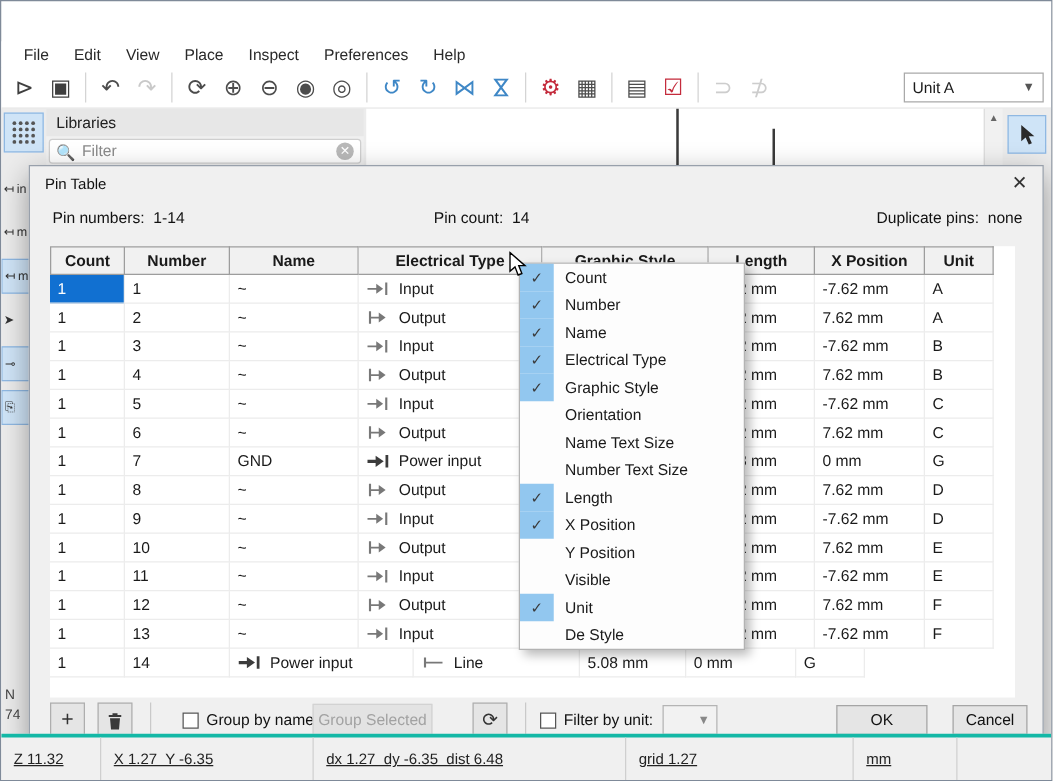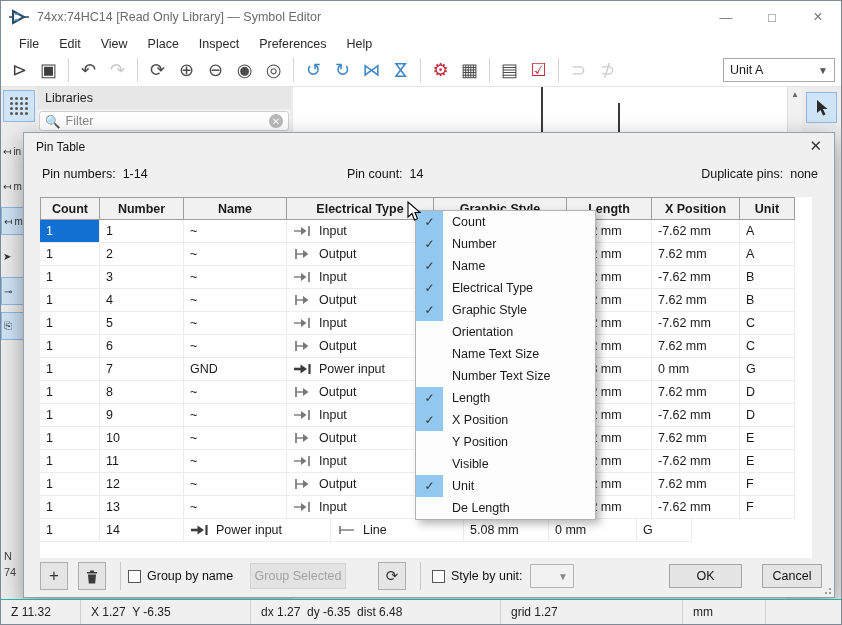--- a/index.html
+++ b/index.html
@@ -69,41 +69,28 @@
   .sq-btn{position:absolute;width:28px;height:28px;background:#e5e5e5;border:1px solid #aeaeae;display:flex;align-items:center;justify-content:center;font-size:17px;color:#333;}
   .ctl-sep{position:absolute;width:1px;height:28px;background:#c9c9c9;}
   .chk-row{position:absolute;display:flex;align-items:center;gap:6px;font-size:12.5px;color:#111;height:28px;}
   .chk-box{width:13px;height:13px;background:#fff;border:1px solid #555;}
   .dis-btn{position:absolute;height:26px;background:#e3e3e3;border:1px solid #d2d2d2;color:#a2a2a2;font-size:12.5px;display:flex;align-items:center;justify-content:center;top:1px;}
   .mini-select{position:absolute;width:44px;height:24px;top:2px;background:#f2f2f2;border:1px solid #b4b4b4;display:flex;align-items:center;justify-content:flex-end;padding-right:5px;color:#888;font-size:10px;}
   .push-btn{position:absolute;height:24px;top:2px;background:#e5e5e5;border:1px solid #a5a5a5;font-size:12.5px;color:#111;display:flex;align-items:center;justify-content:center;}
   .grip{position:absolute;right:3px;bottom:3px;width:10px;height:10px;}
   .grip i{position:absolute;width:2px;height:2px;background:#9a9a9a;}
   
-  .statusbar{position:absolute;left:0;bottom:0;right:0;height:25px;background:#f0f0f0;border-top:1px solid #14b8a6;display:flex;align-items:center;font-size:12px;color:#222;}
+  .statusbar{position:absolute;left:0;bottom:0;right:0;height:37px;background:#f0f0f0;border-top:3px solid #14b8a6;display:flex;align-items:center;font-size:12px;color:#222;text-decoration:underline;}
   .sb-cell{height:100%;display:flex;align-items:center;padding-left:10px;border-right:1px solid #cfcfcf;white-space:pre;}
 </style>
 </head>
 <body>
 
 <div class="window">
 
-  <div class="titlebar">
-    <svg class="app-icon" viewBox="0 0 20 16">
-      <path d="M4 2 L15 8 L4 14 Z" fill="none" stroke="#2b4b66" stroke-width="2"></path>
-      <path d="M0 8 h4 M15 8 h5" stroke="#2b4b66" stroke-width="1.6"></path>
-      <path d="M5.5 5 h4 M5.5 11 h4" stroke="#3e87c6" stroke-width="1.4"></path>
-    </svg>
-    <span class="title-text">74xx:74HC14 [Read Only Library] — Symbol Editor</span>
-    <div class="win-controls">
-      <div class="win-btn">—</div>
-      <div class="win-btn">□</div>
-      <div class="win-btn" style="font-size:16px;">×</div>
-    </div>
-  </div>
 
   <div class="menubar" id="menubar">
       <div class="menu-item">File</div>
       <div class="menu-item">Edit</div>
       <div class="menu-item">View</div>
       <div class="menu-item">Place</div>
       <div class="menu-item">Inspect</div>
       <div class="menu-item">Preferences</div>
       <div class="menu-item">Help</div>
     </div>
@@ -654,46 +641,46 @@
           <div class="popup-item">
             <div class="popup-check"></div>
             <div class="popup-label">Visible</div>
           </div>
           <div class="popup-item">
             <div class="popup-check on">✓</div>
             <div class="popup-label">Unit</div>
           </div>
           <div class="popup-item">
             <div class="popup-check"></div>
-            <div class="popup-label">De Length</div>
+            <div class="popup-label">De Style</div>
           </div>
         </div>
 
       <svg class="cursor" width="17" height="22" viewBox="0 0 17 22">
         <path d="M2 1 L2 16 L6 12.5 L8.5 19 L11.5 17.8 L9 11.5 L14 11.5 Z" fill="#fff" stroke="#000" stroke-width="1.1"></path>
       </svg>
 
       <div class="dlg-controls">
         <div class="sq-btn" style="left:16px;">+</div>
         <div class="sq-btn" style="left:54px;">
           <svg width="14" height="16" viewBox="0 0 14 16">
             <path d="M2 4 h10 v1.5 h-10 Z M3 6.5 h8 l-.8 9 h-6.4 Z M5 2.5 h4 v1.5 h-4 Z" fill="#3a3a3a"></path>
           </svg>
         </div>
         <div class="ctl-sep" style="left:96px;"></div>
-        <div class="chk-row" style="left:104px;">
+        <div class="chk-row" style="left:122px;">
           <span class="chk-box"></span>
           <span>Group by name</span>
         </div>
         <div class="dis-btn" style="left:226px;width:96px;">Group Selected</div>
         <div class="sq-btn" style="left:354px;font-size:15px;">⟳</div>
         <div class="ctl-sep" style="left:396px;"></div>
         <div class="chk-row" style="left:408px;">
           <span class="chk-box"></span>
-          <span>Style by unit:</span>
+          <span>Filter by unit:</span>
         </div>
         <div class="mini-select" style="left:506px;">
           <span>▼</span>
         </div>
         <div class="push-btn" style="left:645px;width:73px;">OK</div>
         <div class="push-btn" style="left:738px;width:60px;">Cancel</div>
       </div>
 
       <div class="grip">
         <i style="right:0;bottom:0;"></i>

